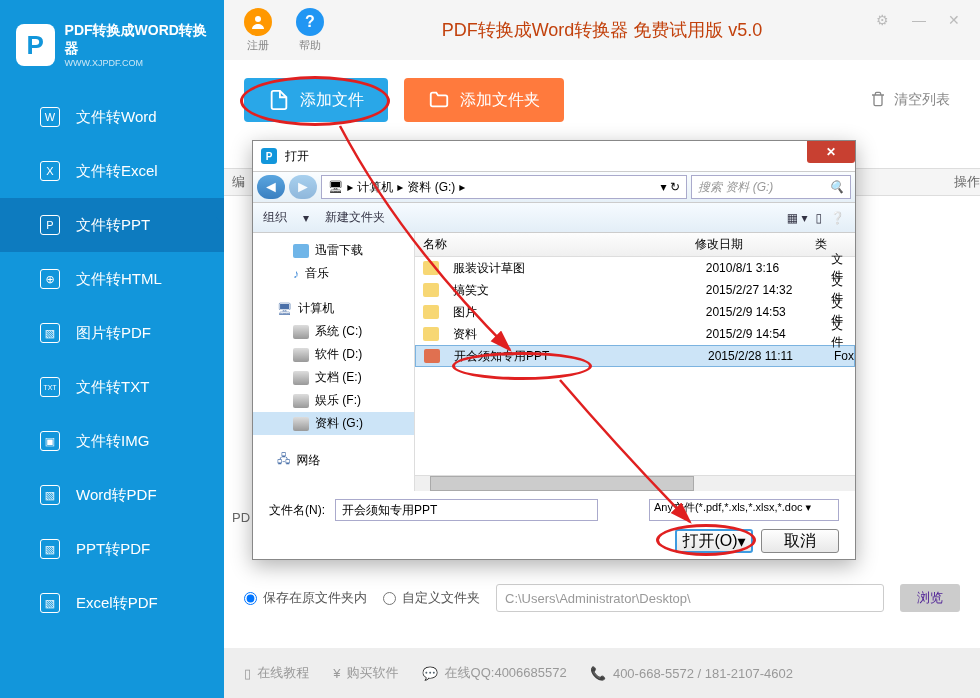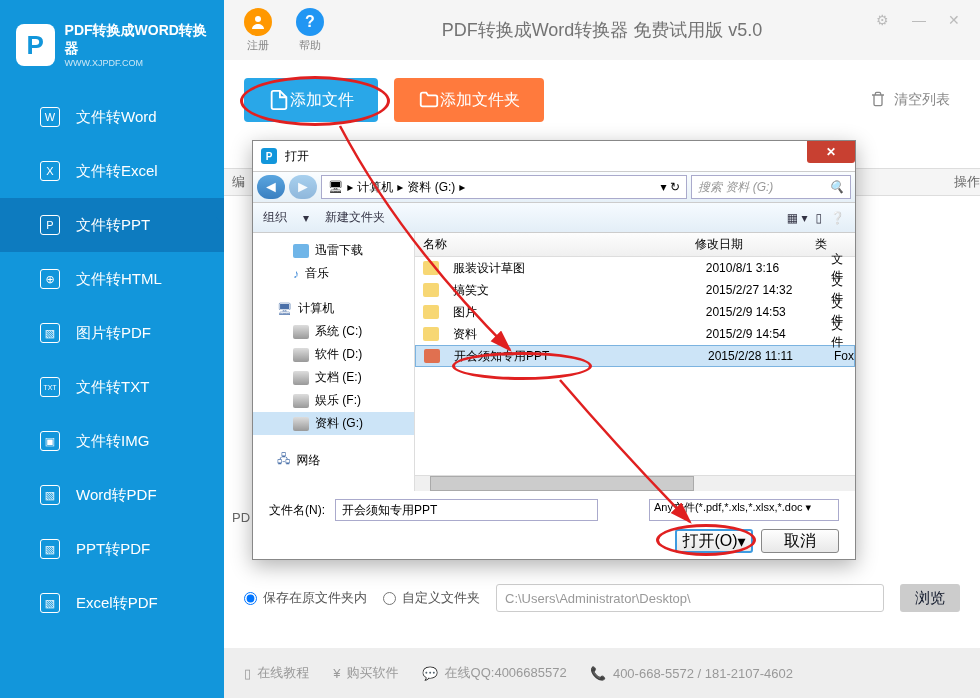--- a/index.html
+++ b/index.html
@@ -15,34 +15,34 @@
 .nav-item.active::after { content: ''; position: absolute; right: -8px; top: 50%; transform: translateY(-50%); border: 8px solid transparent; border-left-color: #0d7bbf; }
 .nav-icon { width: 20px; height: 20px; display: inline-flex; align-items: center; justify-content: center; border: 1.5px solid #fff; border-radius: 3px; font-size: 11px; }
 
 .main { position: absolute; left: 224px; top: 0; right: 0; bottom: 0; background: #fff; }
 .topbar { height: 60px; background: #f5f5f5; display: flex; align-items: center; padding: 0 20px; position: relative; }
 .top-icon-btn { display: flex; flex-direction: column; align-items: center; margin-right: 24px; cursor: pointer; }
 .top-circle { width: 28px; height: 28px; border-radius: 50%; display: flex; align-items: center; justify-content: center; color: #fff; font-size: 16px; font-weight: bold; }
 .top-circle.orange { background: #ff9800; }
 .top-circle.blue { background: #2196f3; }
 .top-label { font-size: 11px; color: #888; margin-top: 2px; }
-.app-title { position: absolute; left: 50%; transform: translateX(-50%); font-size: 18px; color: #737373; }
+.app-title { position: absolute; left: 50%; transform: translateX(-50%); font-size: 18px; color: #c2410c; }
 .win-controls { position: absolute; right: 16px; top: 12px; display: flex; gap: 20px; }
 .win-btn { width: 16px; height: 16px; color: #bbb; cursor: pointer; font-size: 14px; }
 
 .toolbar { height: 80px; display: flex; align-items: center; padding: 0 20px; gap: 16px; position: relative; }
-.big-btn { height: 44px; padding: 0 24px; border-radius: 4px; display: flex; align-items: center; color: #fff; font-size: 16px; cursor: pointer; }
+.big-btn { height: 44px; padding: 0 24px; border-radius: 4px; display: flex; align-items: center; gap: 10px; color: #fff; font-size: 16px; cursor: pointer; }
 .big-btn.blue { background: #29a7e8; }
 .big-btn.orange { background: #ff7a3d; }
 .big-btn-icon { width: 22px; height: 22px; }
 .clear-btn { position: absolute; right: 30px; display: flex; gap: 8px; color: #888; cursor: pointer; font-size: 14px; }
 .bottom-bar { position: absolute; bottom: 50px; left: 0; right: 0; height: 40px; display: flex; align-items: center; padding: 0 20px; gap: 16px; font-size: 13px; color: #555; }
 .radio-opt { display: flex; align-items: center; gap: 6px; }
 .path-input { flex: 1; height: 28px; border: 1px solid #ccc; border-radius: 3px; padding: 0 8px; color: #999; font-size: 13px; }
-.browse-btn { width: 60px; height: 28px; background: #ccc; border-radius: 3px; color: #0f172a; font-size: 15px; display: flex; align-items: center; justify-content: center; cursor: pointer; }
+.browse-btn { width: 60px; height: 28px; background: #ccc; border-radius: 3px; color: #4c1d95; font-size: 13px; display: flex; align-items: center; justify-content: center; cursor: pointer; }
 
 .footer { position: absolute; bottom: 0; left: 0; right: 0; height: 50px; background: #eee; display: flex; align-items: center; padding: 0 20px; gap: 24px; font-size: 13px; color: #999; }
 .footer-item { display: flex; align-items: center; gap: 6px; }
 
 
 .dialog { position: absolute; left: 252px; top: 140px; width: 604px; height: 420px; background: #fff; border: 1px solid #888; box-shadow: 0 6px 20px rgba(0,0,0,0.3); }
 .dlg-title { height: 30px; background: #fff; display: flex; align-items: center; padding: 0 8px; gap: 8px; font-size: 12px; position: relative; }
 .dlg-close { position: absolute; right: 0; top: 0; width: 48px; height: 22px; background: #c84031; color: #fff; display: flex; align-items: center; justify-content: center; font-weight: bold; cursor: pointer; border-radius: 0 0 3px 3px; }
 .dlg-nav { height: 32px; background: linear-gradient(#fafdff, #e6f0f7); border-top: 1px solid #ccc; border-bottom: 1px solid #ccc; display: flex; align-items: center; padding: 0 4px; gap: 4px; }
 .nav-arrow { width: 28px; height: 24px; border-radius: 14px; background: linear-gradient(#5aa6e0,#3a7fc0); display: flex; align-items: center; justify-content: center; color: #fff; cursor: pointer; }

